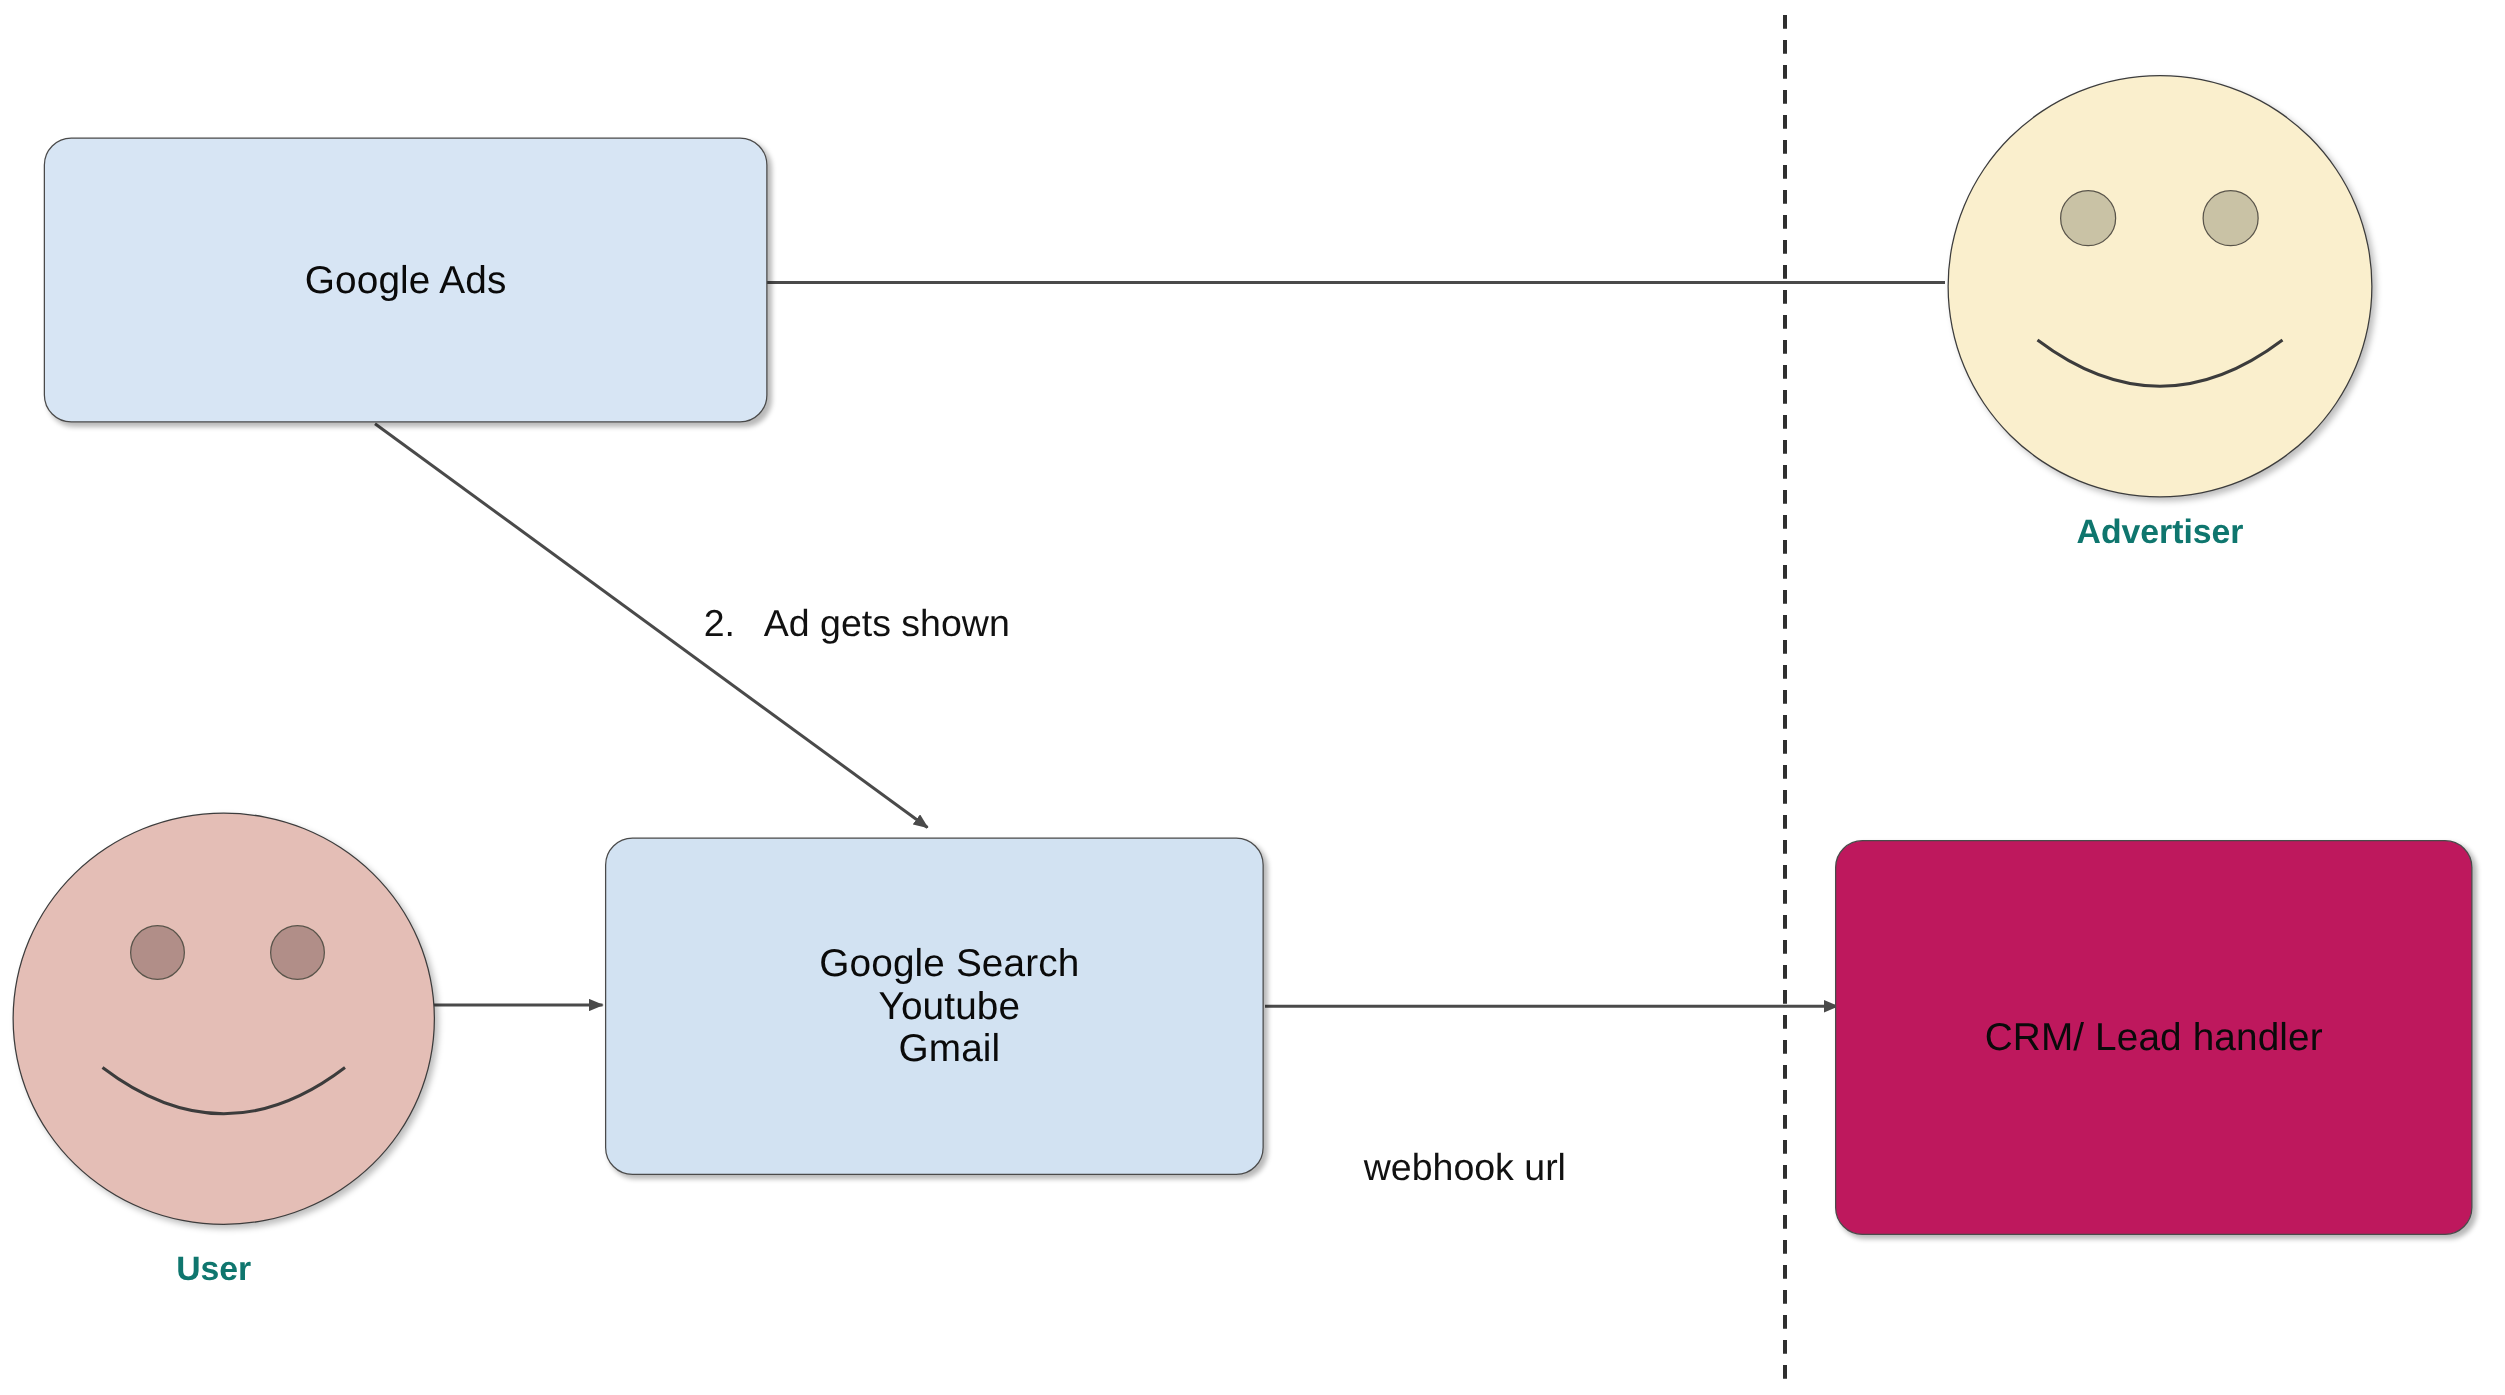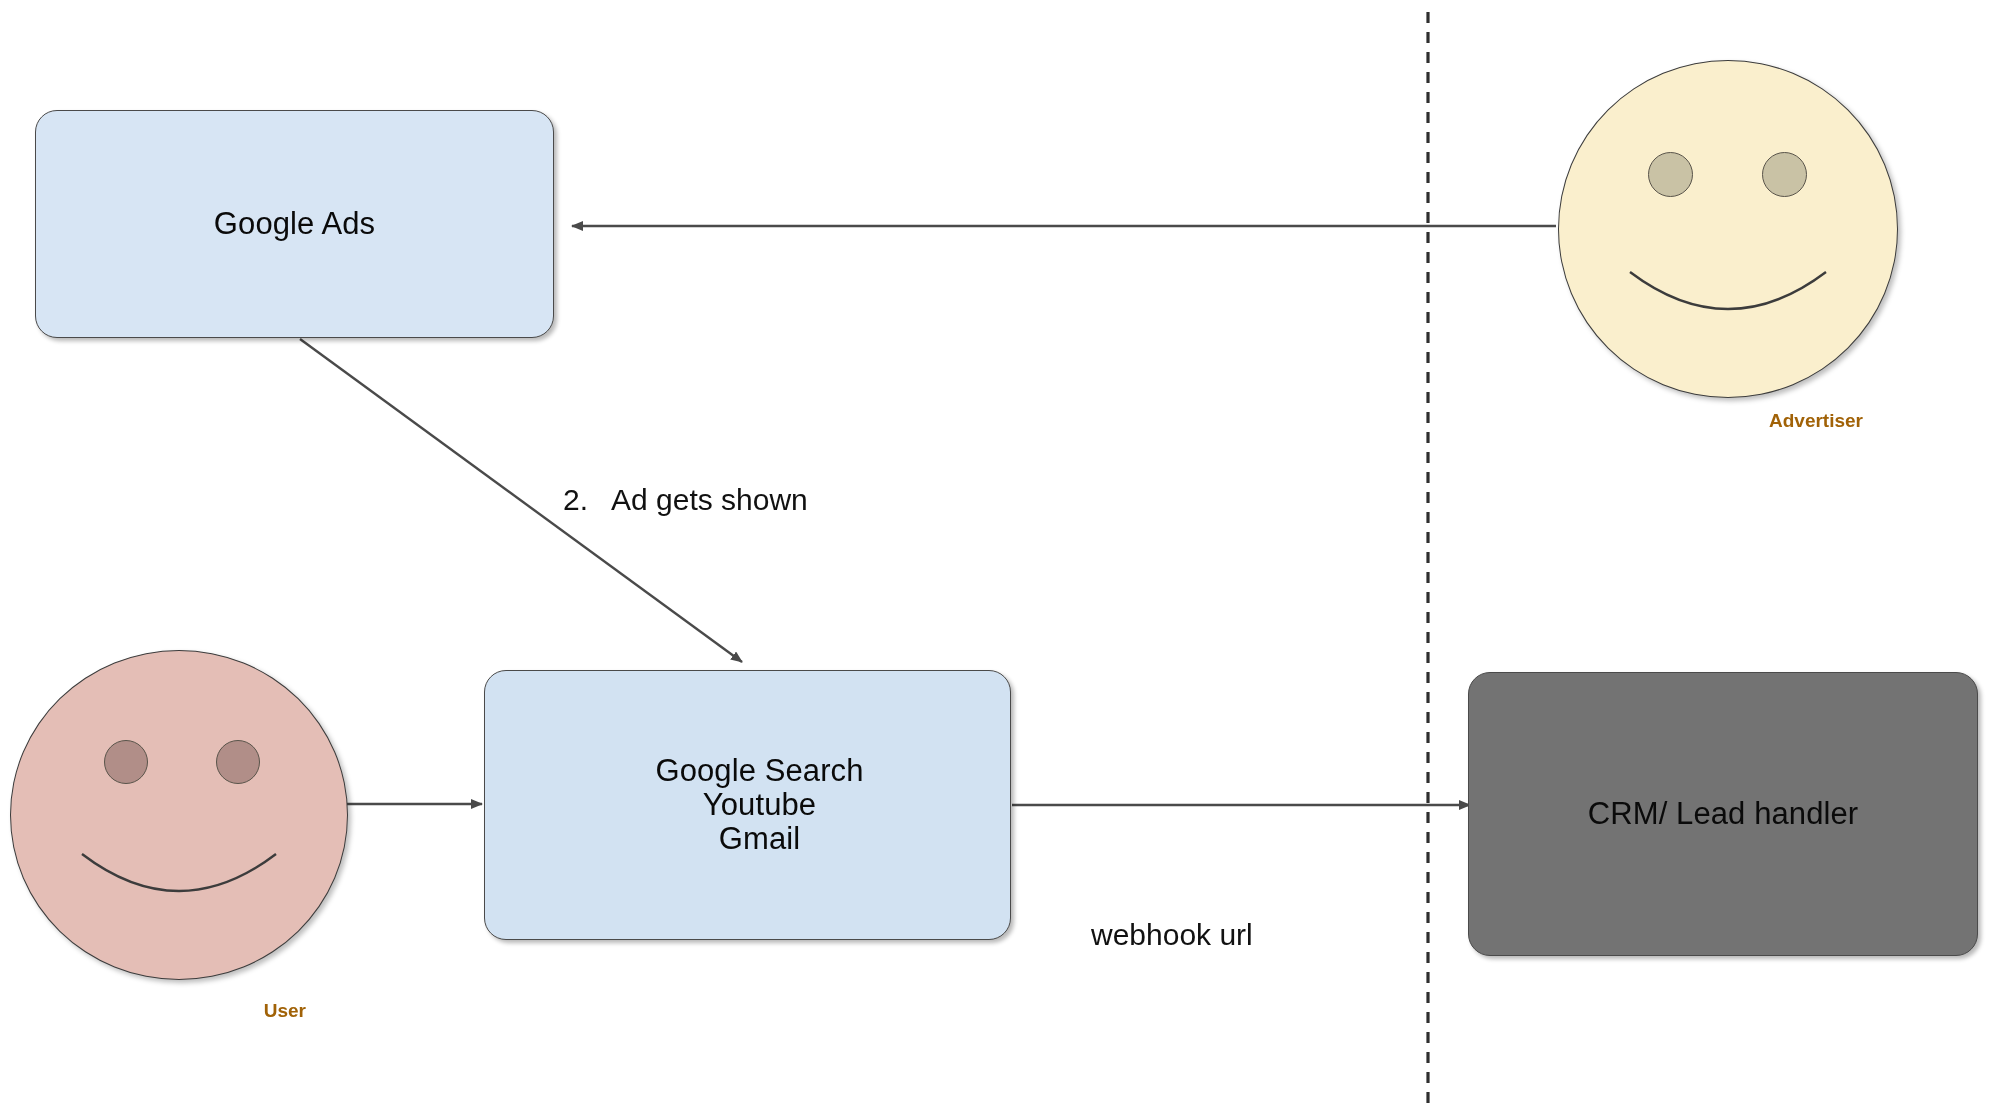--- a/index.html
+++ b/index.html
@@ -43,62 +43,62 @@
   .box-label {
     font-size: 31px;
     line-height: 1.1;
     color: #0a0a0a;
     letter-spacing: 0.1px;
     white-space: pre-line;
   }
   #node-google-ads {
     left: 35px;
     top: 110px;
-    width: 519px;
+    width: 579px;
     height: 228px;
     background: #d7e5f4;
     justify-content: center;
   }
   #node-google-props {
     left: 484px;
     top: 670px;
     width: 527px;
     height: 270px;
     background: #d2e2f2;
     padding-left: 24px;
   }
   #node-crm {
     left: 1468px;
     top: 672px;
     width: 510px;
-    height: 284px;
-    background: #737373;
+    height: 316px;
+    background: #be185d;
   }
   .face {
     position: absolute;
     border-radius: 50%;
     border: 1.8px solid #3c3c3c;
     box-shadow: 3px 3px 5px rgba(0,0,0,0.26);
     box-sizing: border-box;
   }
   .eye {
     position: absolute;
     border-radius: 50%;
     border: 1.4px solid #59544a;
     box-sizing: border-box;
   }
   .mouth {
     position: absolute;
   }
   .actor-name {
     position: absolute;
-    font-size: 19px;
+    font-size: 27px;
     font-weight: bold;
-    text-align: right;
-    color: #a16207;
+    text-align: center;
+    color: #0f766e;
     white-space: nowrap;
   }
   #face-advertiser {
     left: 1558px;
     top: 60px;
     width: 340px;
     height: 338px;
     background: #faefcd;
   }
   #eye-adv-left  { left: 1648px; top: 152px; width: 45px; height: 45px; background: #c9c2a5; }

